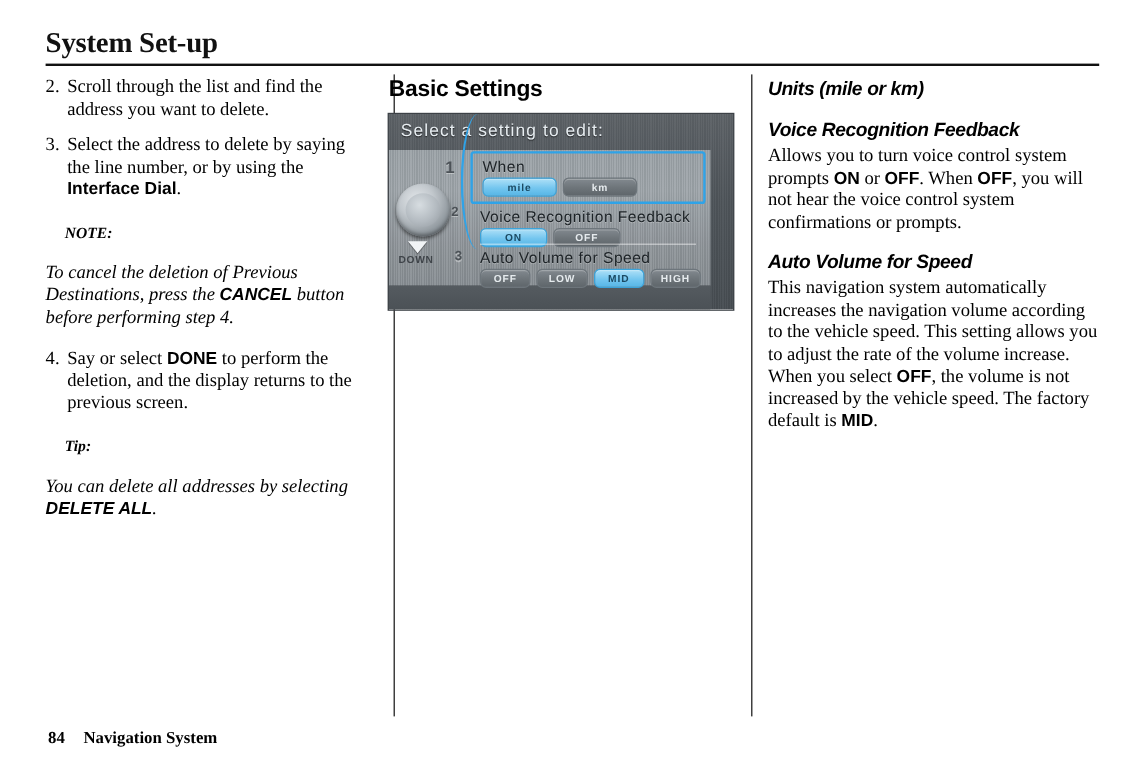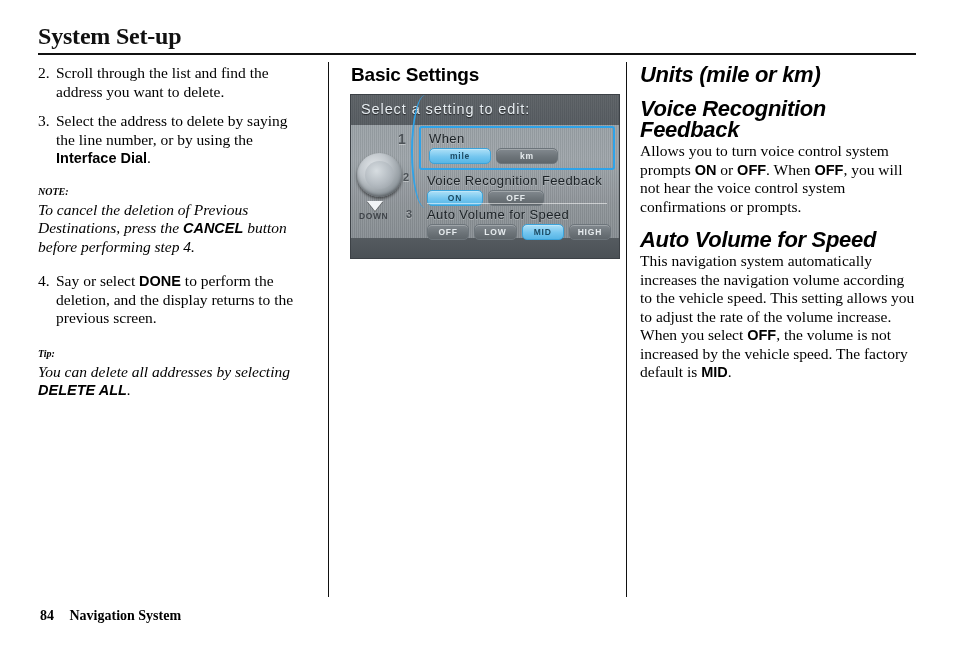--- a/index.html
+++ b/index.html
@@ -44,21 +44,21 @@
     border-top: 2.5px solid #111;
     width: 878px;
   }
 
   
   .col {
     position: absolute;
     top: 64px;
   }
   .col-left  { left: 38px;  width: 270px; }
-  .col-mid   { left: 351px; width: 272px; }
+  .col-mid   { left: 324px; width: 272px; }
   .col-right { left: 640px; width: 278px; }
 
   .divider {
     position: absolute;
     top: 62px;
     width: 0;
     border-left: 1.4px solid #111;
     height: 535px;
   }
   .divider-1 { left: 328px; }
@@ -79,23 +79,23 @@
   }
   .b-sans {
     font-family: "Liberation Sans", sans-serif;
     font-weight: bold;
     font-size: 14.5px;
   }
   .note-head, .tip-head {
     font-family: "Liberation Serif", serif;
     font-style: italic;
     font-weight: bold;
-    font-size: 10px;
+    font-size: 13px;
     line-height: 19px;
-    margin: 0;
+    margin: 16px;
   }
   .note-body, .tip-body {
     font-family: "Liberation Serif", serif;
     font-style: italic;
     font-size: 15.5px;
     line-height: 18.5px;
     margin: 0;
   }
   .note-block { margin-top: 14px; margin-bottom: 16px; }
   .tip-block  { margin-top: 16px; }
@@ -105,21 +105,21 @@
     font-weight: bold;
     font-size: 19px;
     line-height: 22px;
     margin: 0 0 1px 0;
     letter-spacing: -0.2px;
   }
   .sec-head-italic {
     font-family: "Liberation Sans", sans-serif;
     font-weight: bold;
     font-style: italic;
-    font-size: 22px;
+    font-size: 16px;
     line-height: 21px;
     margin: 0 0 2px 0;
     letter-spacing: -0.3px;
   }
   .body-serif {
     font-size: 15.5px;
     line-height: 18.5px;
     margin: 0;
   }
   .gap-block { margin-top: 13px; }
@@ -142,20 +142,21 @@
   
   .nav-screen {
     position: relative;
     width: 268px;
     height: 163px;
     margin-top: 9px;
     background: linear-gradient(180deg,#5c6166 0%, #4e5459 45%, #474d52 100%);
     overflow: hidden;
     font-family: "Liberation Sans", sans-serif;
     box-shadow: 0 0 0 1px #3c4146;
+    padding-left: 19px;
   }
   .nav-screen::before {
     content: "";
     position: absolute;
     inset: 0;
     background: repeating-linear-gradient(90deg,
       rgba(255,255,255,0.035) 0px,
       rgba(255,255,255,0.035) 1px,
       rgba(0,0,0,0.035) 1px,
       rgba(0,0,0,0.035) 2px);

